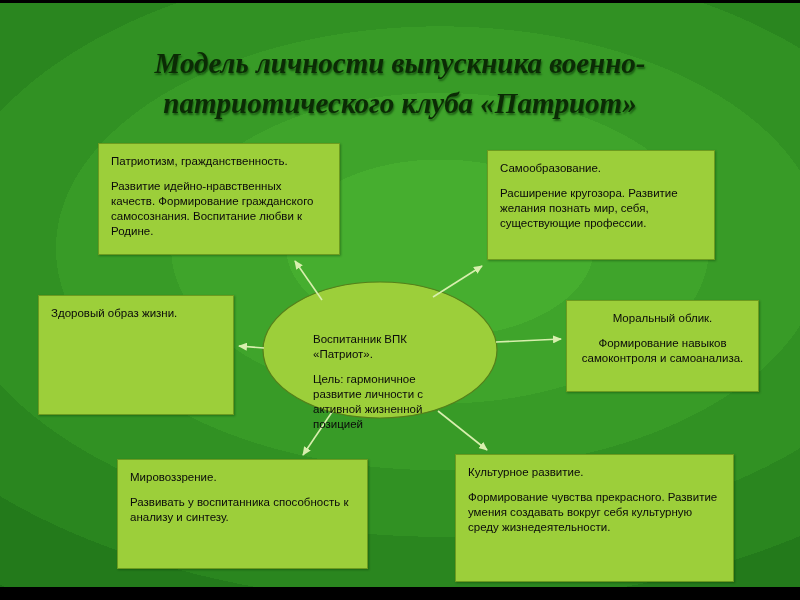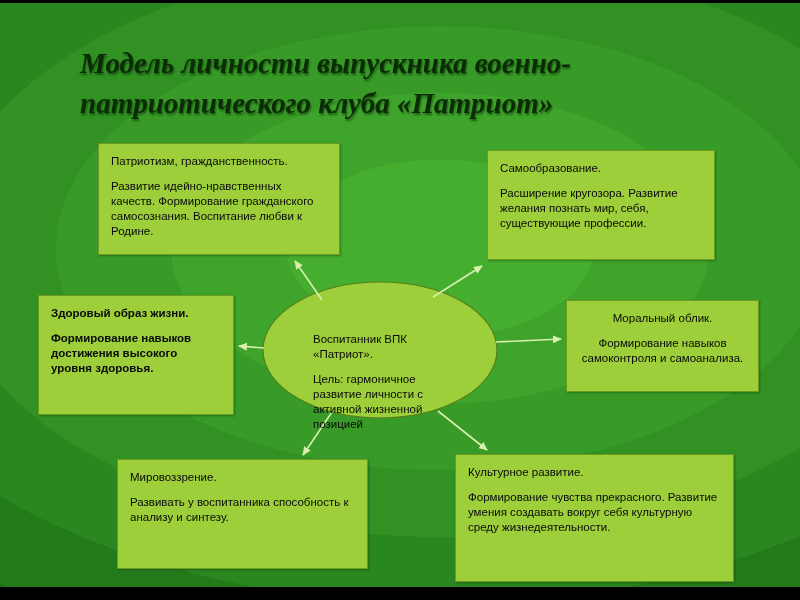--- a/index.html
+++ b/index.html
@@ -26,39 +26,39 @@
         #319123 40%, #319123 52%,
         #2a861f 52%, #2a861f 64%,
         #237a1b 64%, #237a1b 76%,
         #1c6e17 76%, #1c6e17 88%,
         #156313 88%, #105c10 100%);
   }
   .title{
     position:absolute;left:80px;top:40px;width:640px;
     font-family:"Liberation Serif",serif;
     font-weight:bold;font-style:italic;
-    font-size:29px;line-height:1.38;text-align:left;
+    font-size:29px;line-height:1.38;text-align:center;
     color:var(--title-color);
     text-shadow:1px 2px 2px rgba(0,40,0,0.55);
   }
   .node-box{
     position:absolute;
     background:var(--box-fill);
     border:1px solid rgba(50,90,0,0.45);
     box-shadow:1px 1px 2px rgba(0,40,0,0.35);
     padding:10px 12px;
     color:var(--text-color);
     font-size:11.5px;line-height:1.3;
     z-index:3;
   }
   .node-box p{margin:0 0 10px 0;}
   .node-box p:last-child{margin-bottom:0;}
   .box-1{left:98px;top:140px;width:242px;min-height:112px;}
   .box-2{left:487px;top:147px;width:228px;min-height:110px;}
-  .box-3{left:38px;top:292px;width:196px;min-height:120px;font-weight:bold;}
+  .box-3{left:38px;top:292px;width:196px;min-height:120px;}
   .box-4{left:566px;top:297px;width:193px;min-height:92px;text-align:center;}
   .box-5{left:117px;top:456px;width:251px;min-height:110px;}
   .box-6{left:455px;top:451px;width:279px;min-height:128px;}
   .diagram-svg{
     position:absolute;left:0;top:0;width:800px;height:600px;
     z-index:2;pointer-events:none;
   }
   .diagram-svg line{stroke:var(--connector);stroke-width:1.6;}
   .diagram-svg ellipse{
     fill:var(--node-fill);
@@ -106,21 +106,20 @@
       <p>Развитие идейно-нравственных качеств. Формирование гражданского самосознания. Воспитание любви к Родине.</p>
     </div>
 
     <div class="node-box box-2">
       <p>Самообразование.</p>
       <p>Расширение кругозора. Развитие желания познать мир, себя, существующие профессии.</p>
     </div>
 
     <div class="node-box box-3">
       <p>Здоровый образ жизни.</p>
-      <p>Формирование навыков достижения высокого уровня здоровья.</p>
     </div>
 
     <div class="node-box box-4">
       <p>Моральный облик.</p>
       <p>Формирование навыков самоконтроля и самоанализа.</p>
     </div>
 
     <div class="node-box box-5">
       <p>Мировоззрение.</p>
       <p>Развивать у воспитанника способность к анализу и синтезу.</p>

